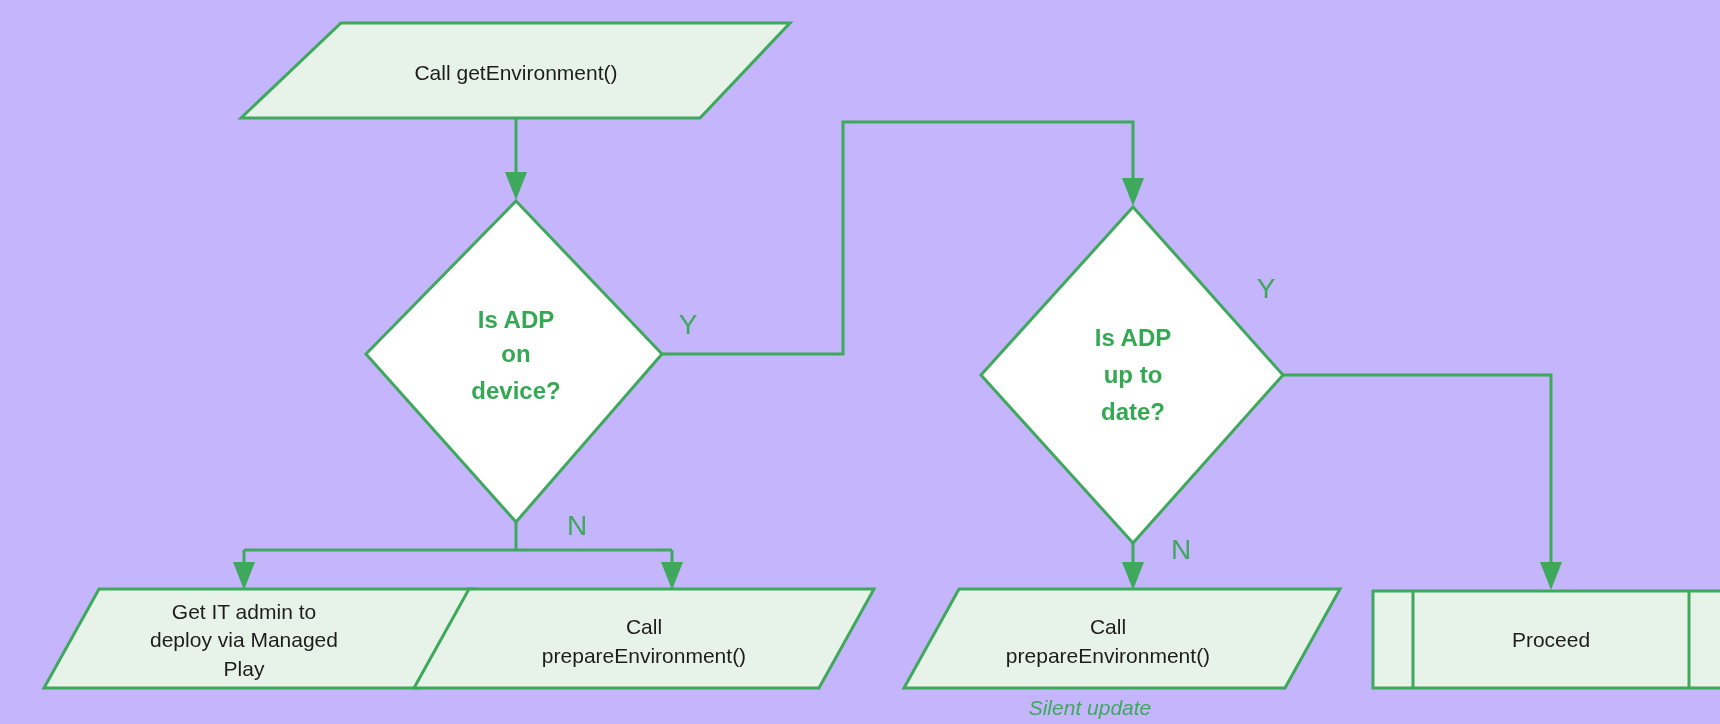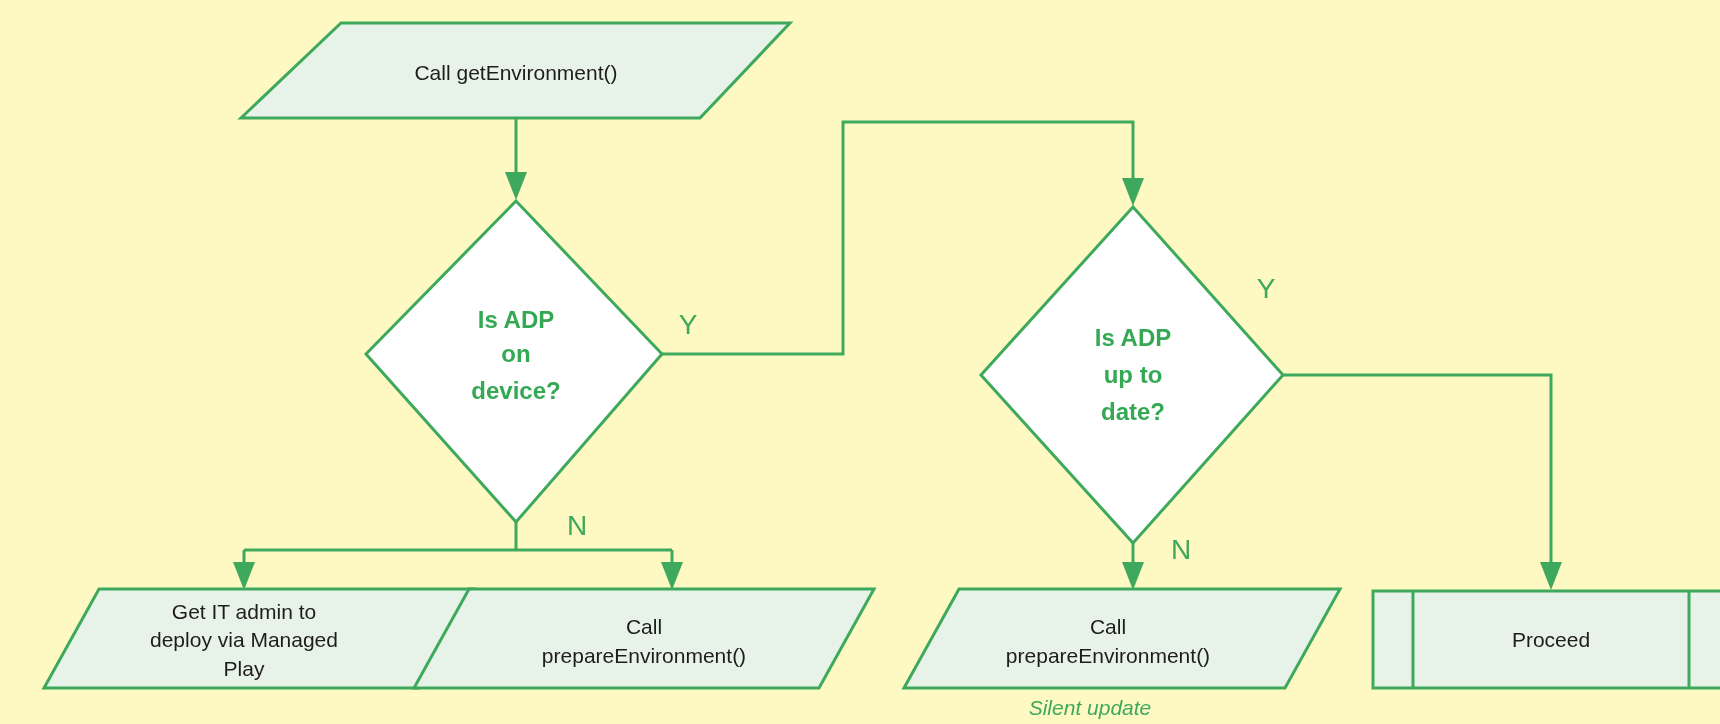--- a/index.html
+++ b/index.html
@@ -10,21 +10,21 @@
   body {
     width: 1720px;
     height: 724px;
     font-family: "Liberation Sans", sans-serif;
     overflow: hidden;
   }
   #diagram-root {
     position: relative;
     width: 1720px;
     height: 724px;
-    background: #fef9c3;
+    background: #c4b5fd;
   }
   svg#flow {
     position: absolute;
     left: 0;
     top: 0;
     width: 1720px;
     height: 724px;
     display: block;
   }
   .shape-fill { fill: #e7f3e8; }

